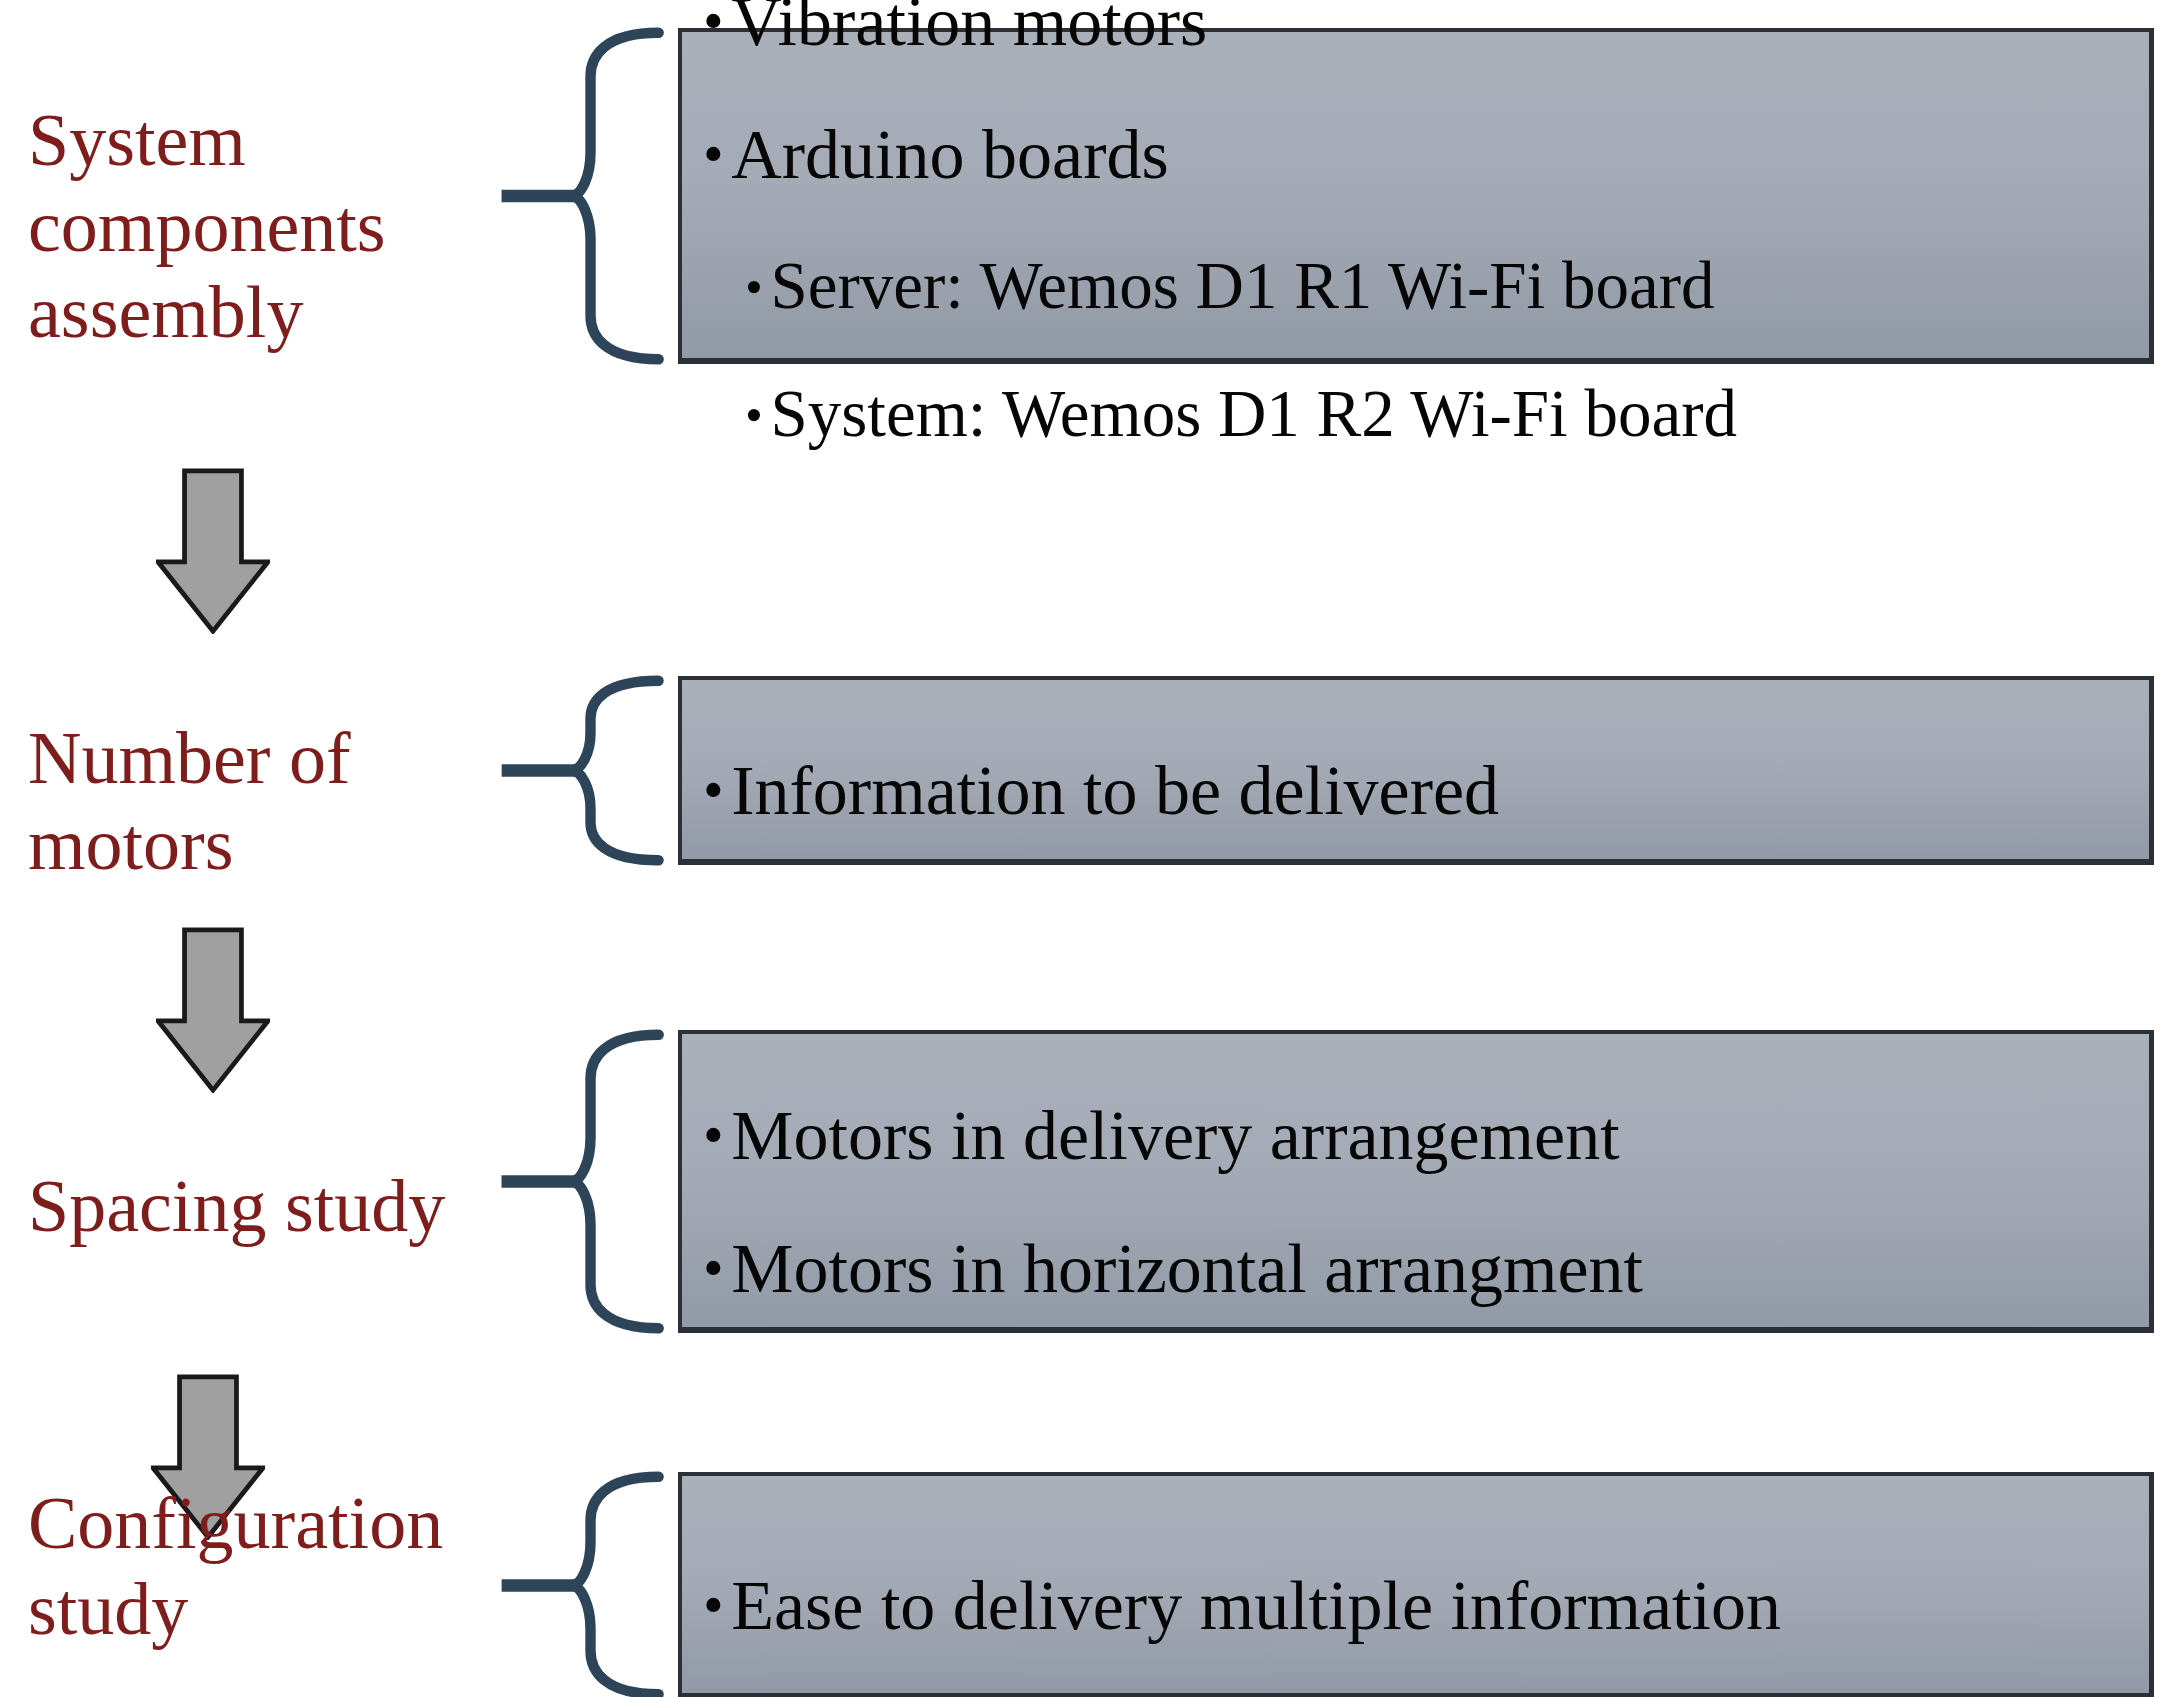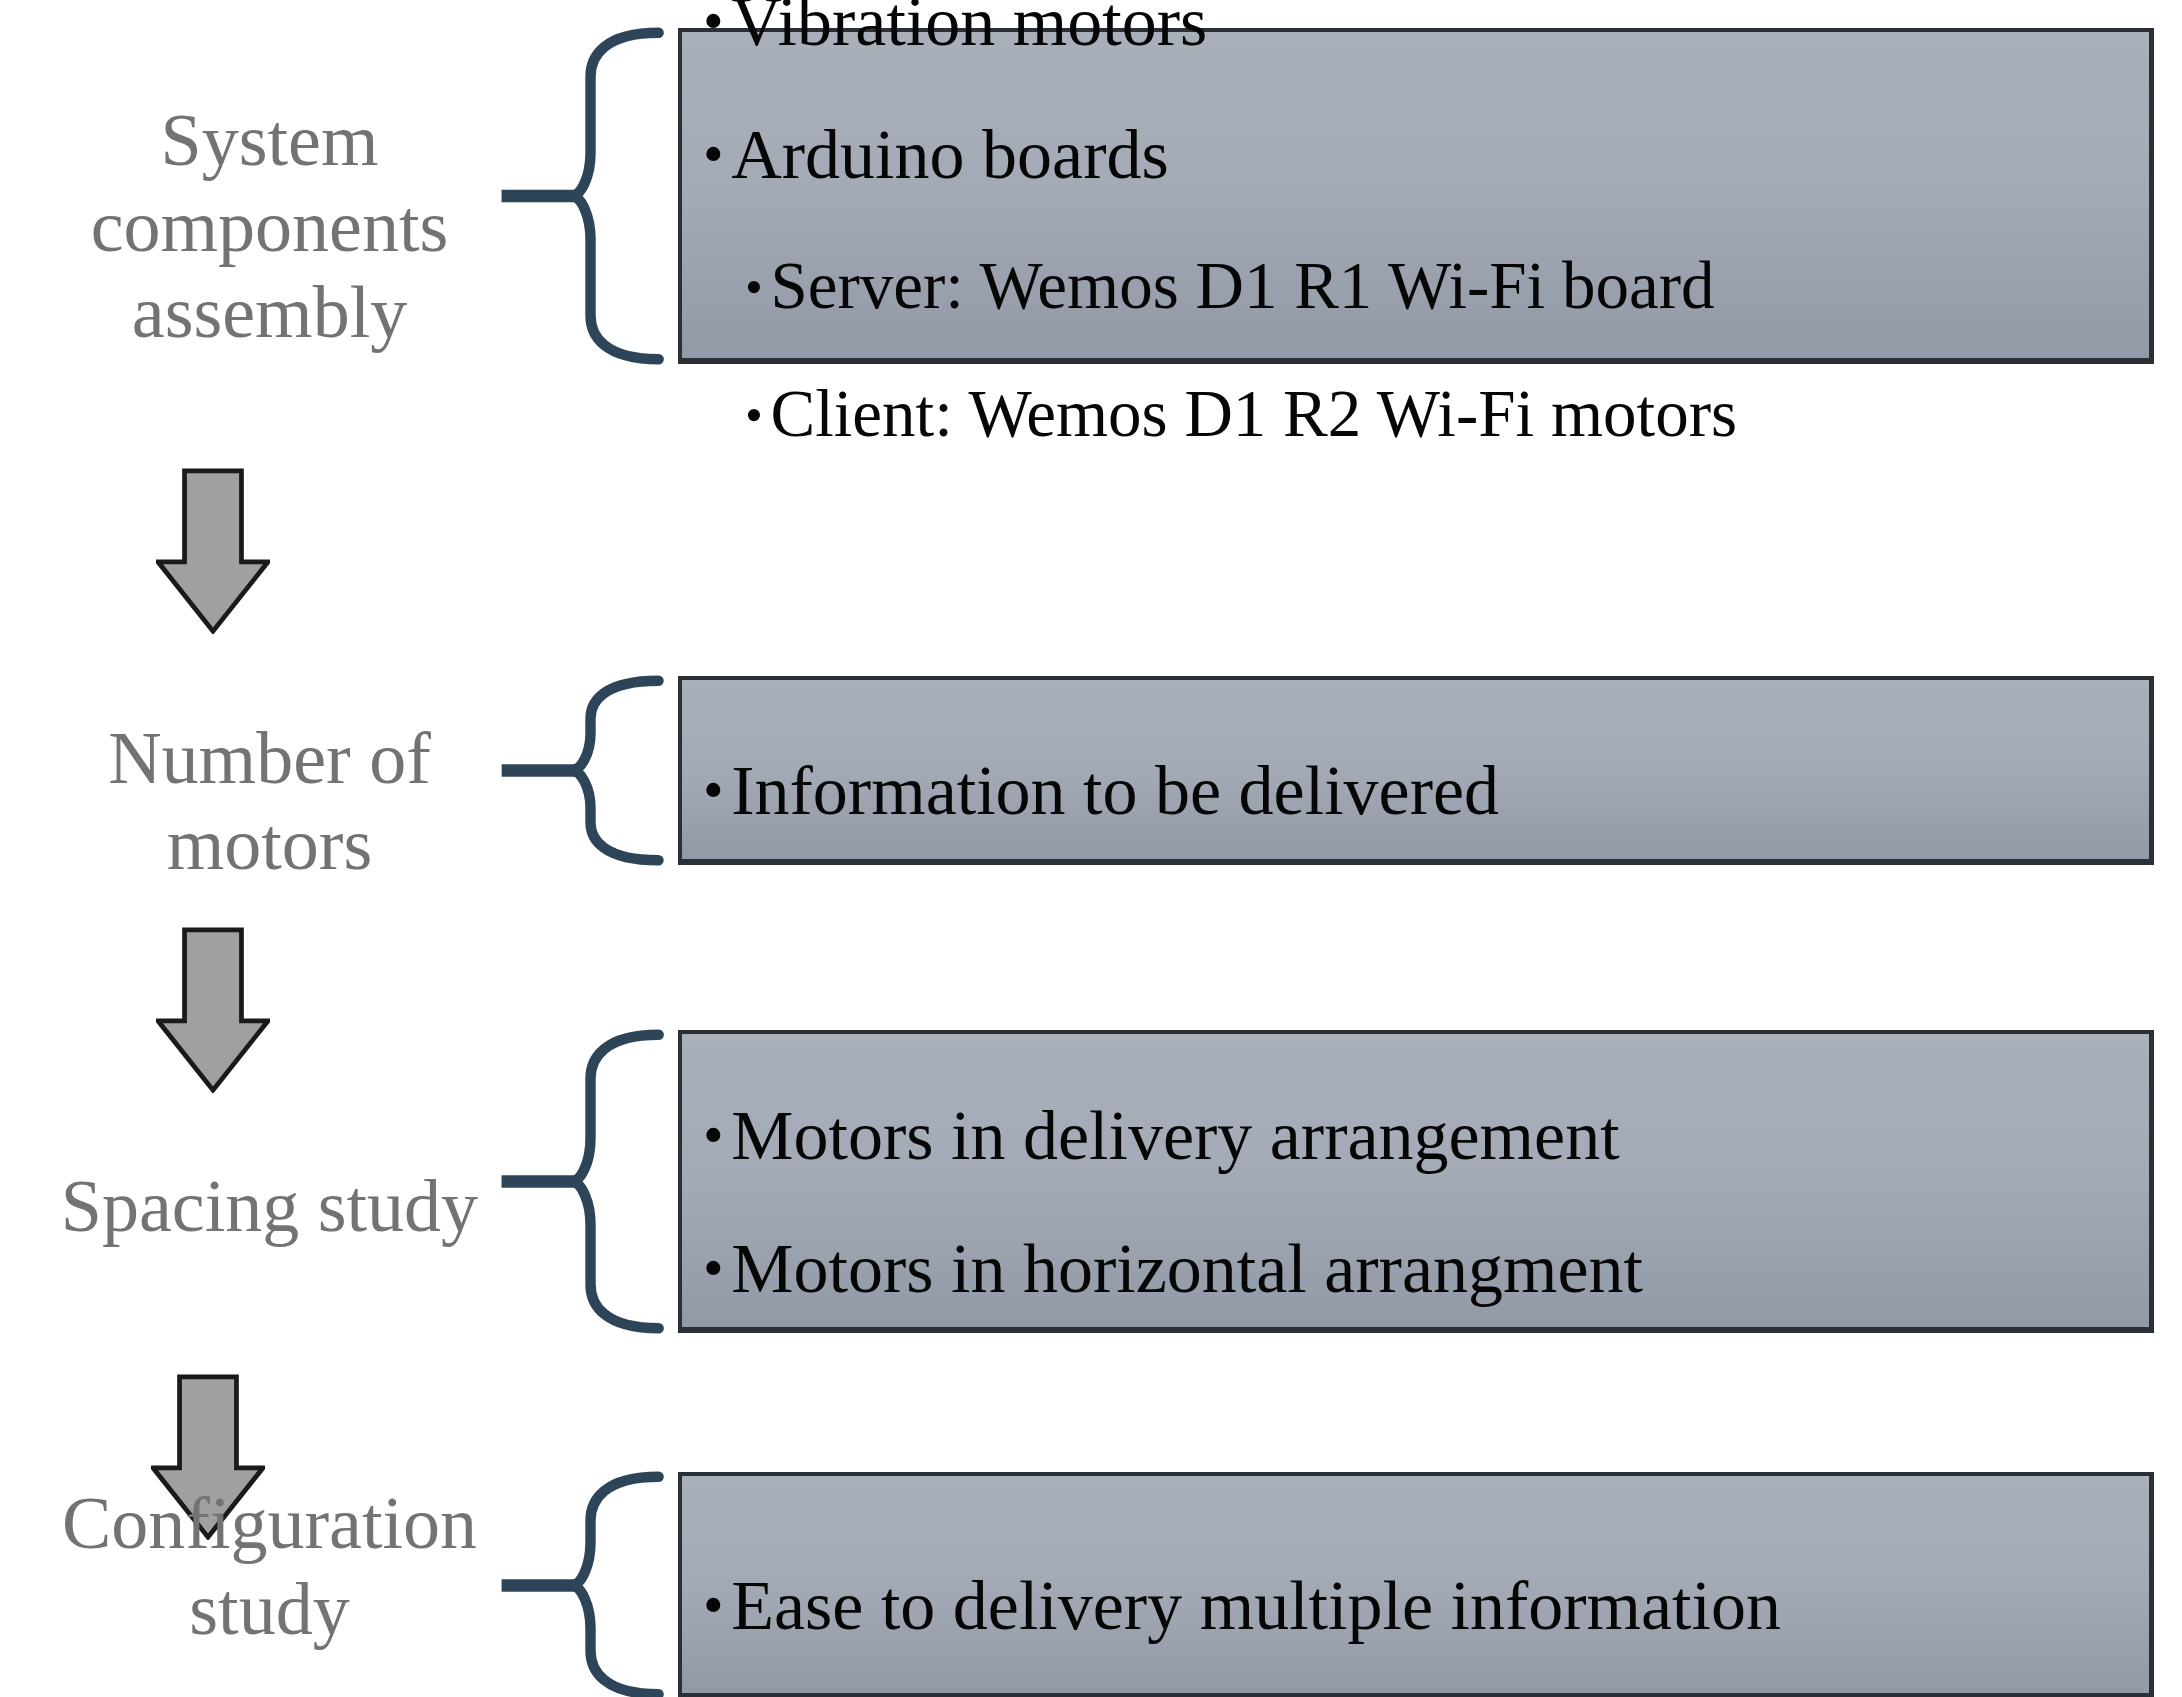--- a/index.html
+++ b/index.html
@@ -21,24 +21,23 @@
     left: 0; top: 0;
     width: 2182px;
     height: 1698px;
   }
 
   
   .stage-label {
     position: absolute;
     left: 28px;
     width: 483px;
-    text-align: center;
     font-size: 74px;
     line-height: 1.16;
-    color: #737373;
+    color: #7f1d1d;
     white-space: pre-line;
   }
 
   
   .brace-wrap {
     position: absolute;
     left: 492px;
     width: 180px;
   }
   .brace-wrap svg { display: block; width: 180px; height: 100%; overflow: visible; }
@@ -108,21 +107,21 @@
       <div class="bullet-line">
         <span class="bullet-dot">•</span>
         <span class="bullet-text">Arduino boards</span>
       </div>
       <div class="bullet-line sub">
         <span class="bullet-dot">•</span>
         <span class="bullet-text">Server: Wemos D1 R1 Wi-Fi board</span>
       </div>
       <div class="bullet-line sub">
         <span class="bullet-dot">•</span>
-        <span class="bullet-text">Client: Wemos D1 R2 Wi-Fi motors</span>
+        <span class="bullet-text">System: Wemos D1 R2 Wi-Fi board</span>
       </div>
     </div>
     <div class="arrow" style="top: 468px; height: 166px; left: 156px;">
       <svg viewBox="0 0 120 175" width="114" height="166">
         <polygon points="30.0,3.0 90.0,3.0 90.0,98.9 118.0,98.9 60.0,172.0 2.0,98.9 30.0,98.9" fill="#a0a0a0" stroke="#1a1a1a" stroke-width="5" stroke-linejoin="miter"></polygon>
       </svg>
     </div>
     <div class="stage-label" style="top: 716px;">Number of
 motors</div>
     <div class="brace-wrap" style="top: 676px; height: 189px;">

